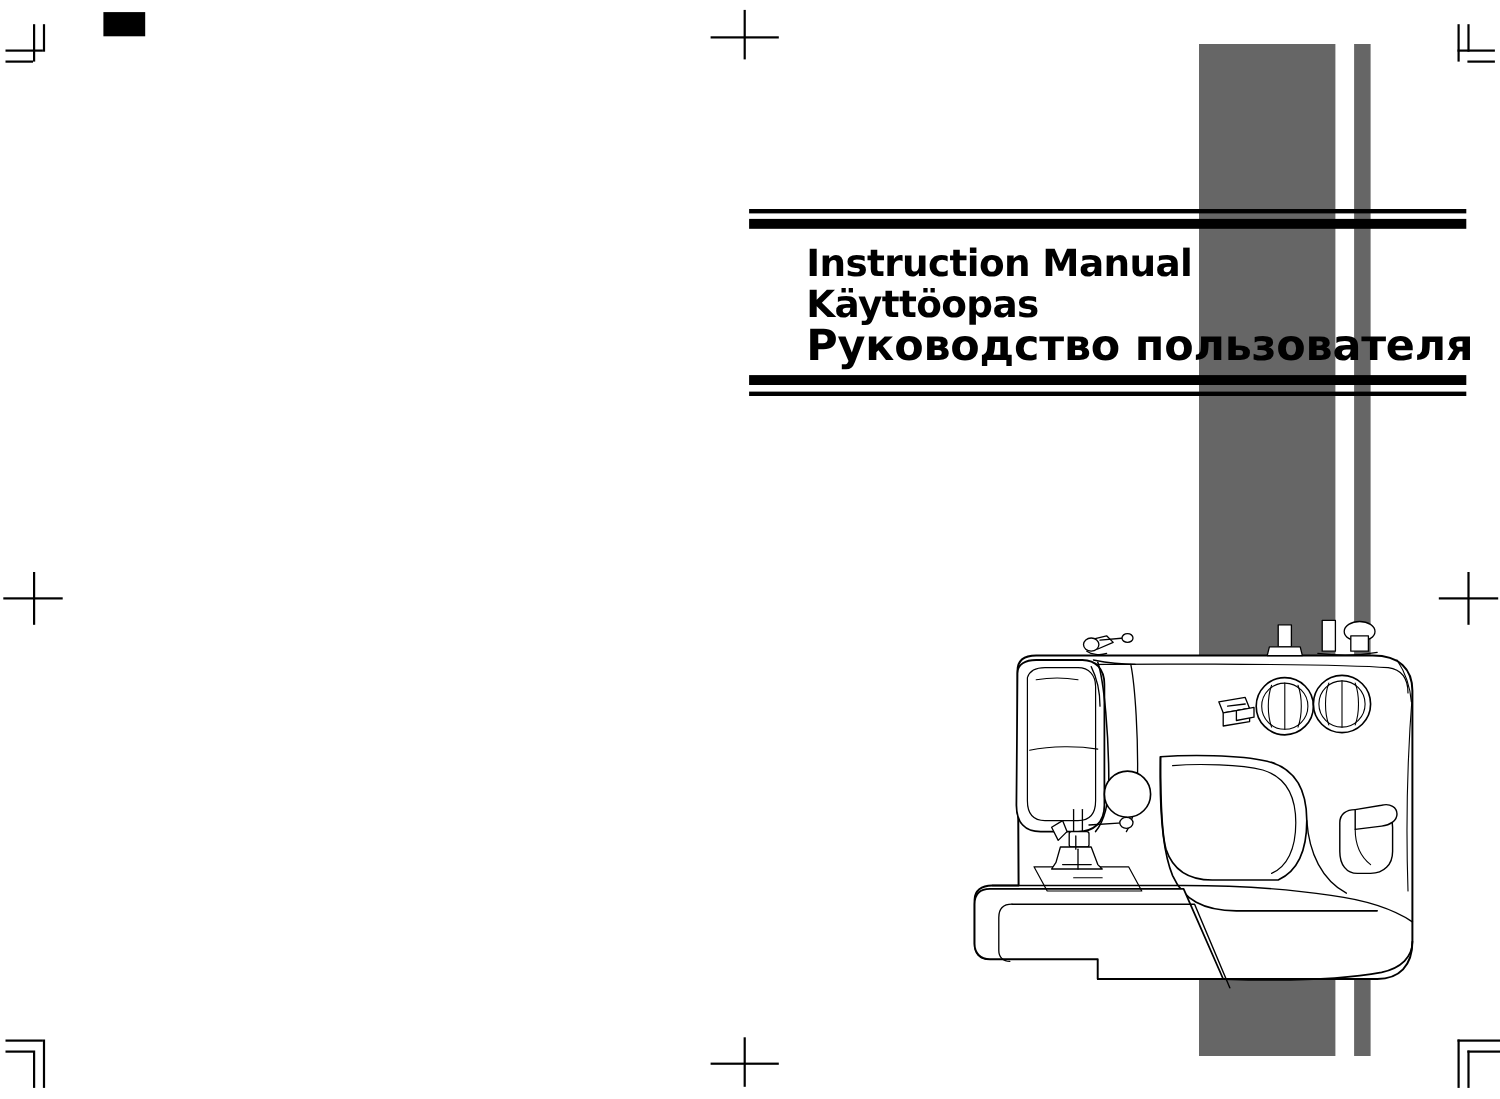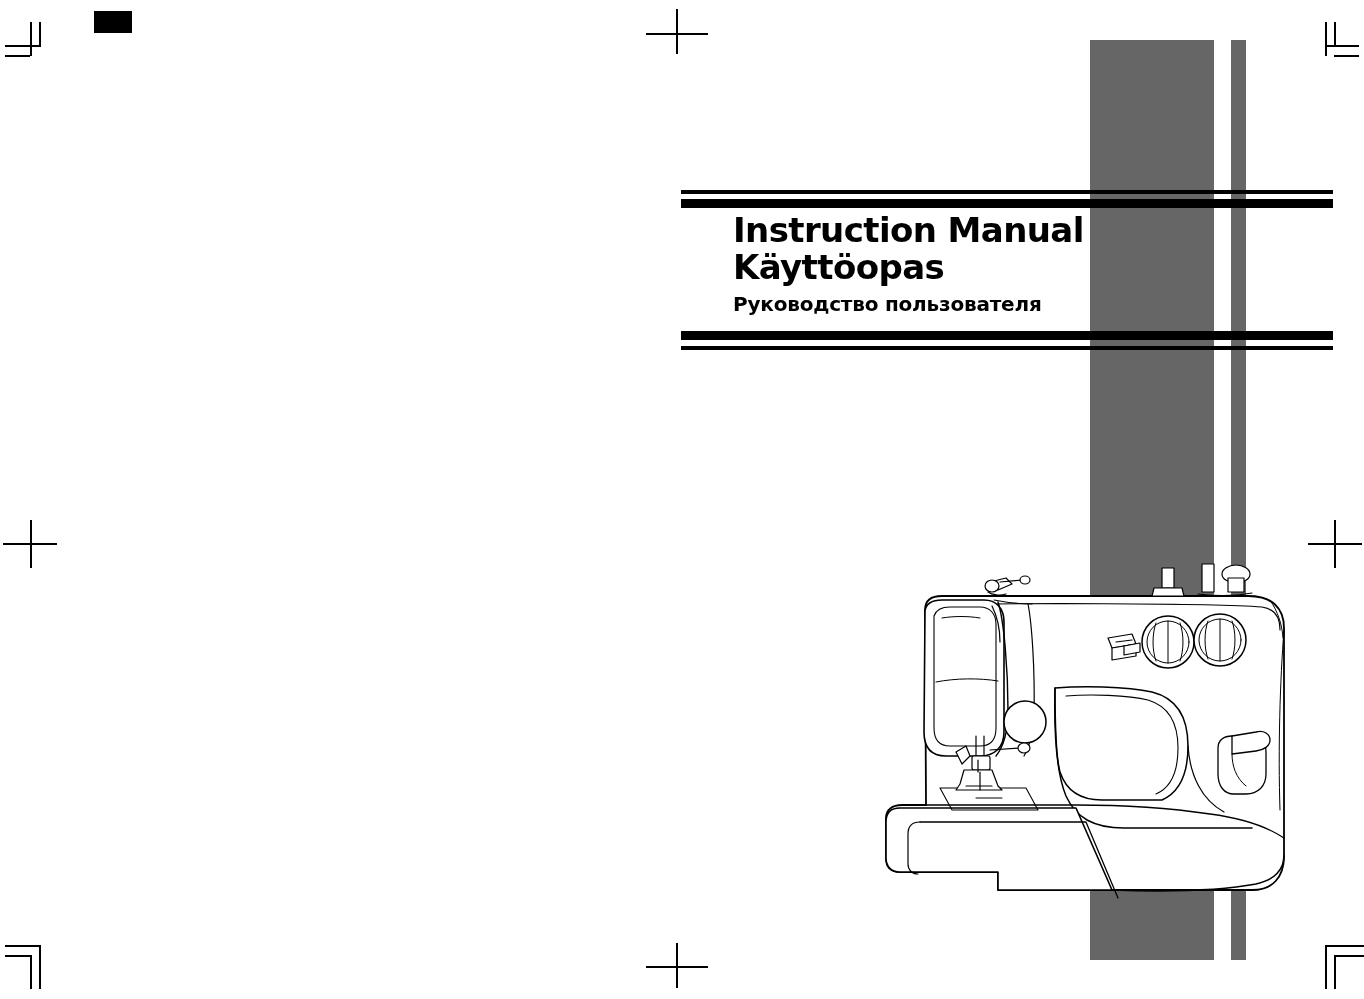--- a/index.html
+++ b/index.html
@@ -46,34 +46,34 @@
   .rule {
     background: #000000;
     width: 100%;
   }
   .rule-thin  { height: 4px; }
   .rule-thick { height: 9px; }
   .rule-gap-top    { height: 5px; }
   .rule-gap-bottom { height: 6px; }
 
   #title-lines {
-    padding: 4px 0 8px 52px;
+    padding: 14px 0 8px 52px;
     background: transparent;
   }
   .title-line {
     font-family: "DejaVu Sans", sans-serif;
     font-weight: bold;
     font-size: 34px;
     line-height: 37px;
     letter-spacing: -0.6px;
     color: #000000;
     white-space: nowrap;
   }
   #title-line-ru {
-    font-size: 20px;
+    font-size: 39px;
     letter-spacing: -0.2px;
   }
 
   
   .mark {
     position: absolute;
     background: #000000;
   }
   .mark-v { width: 2px; }
   .mark-h { height: 2px; }

